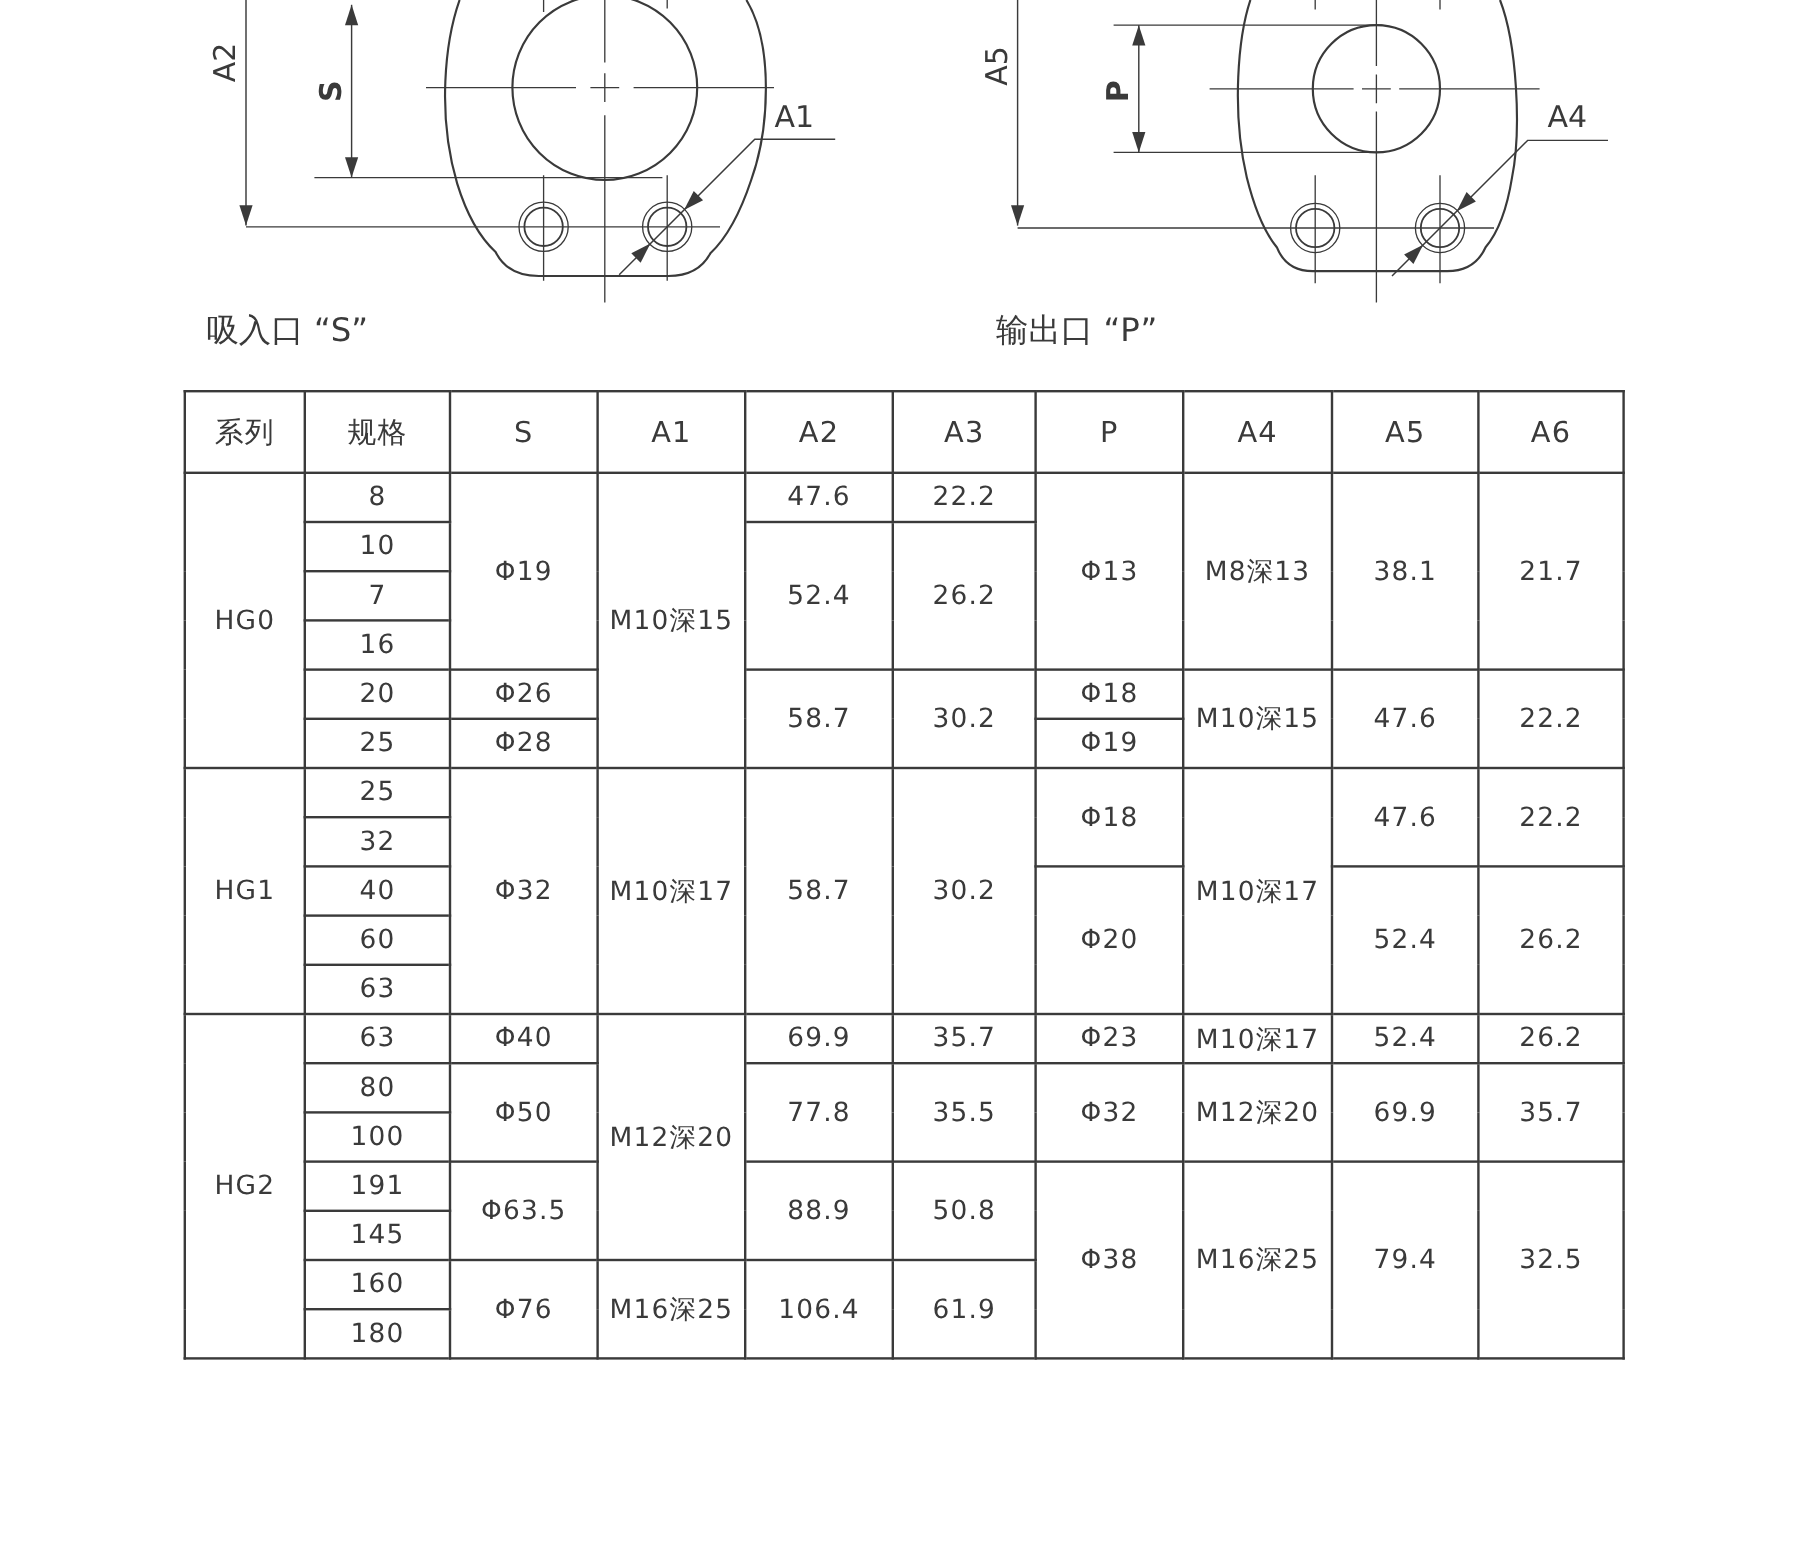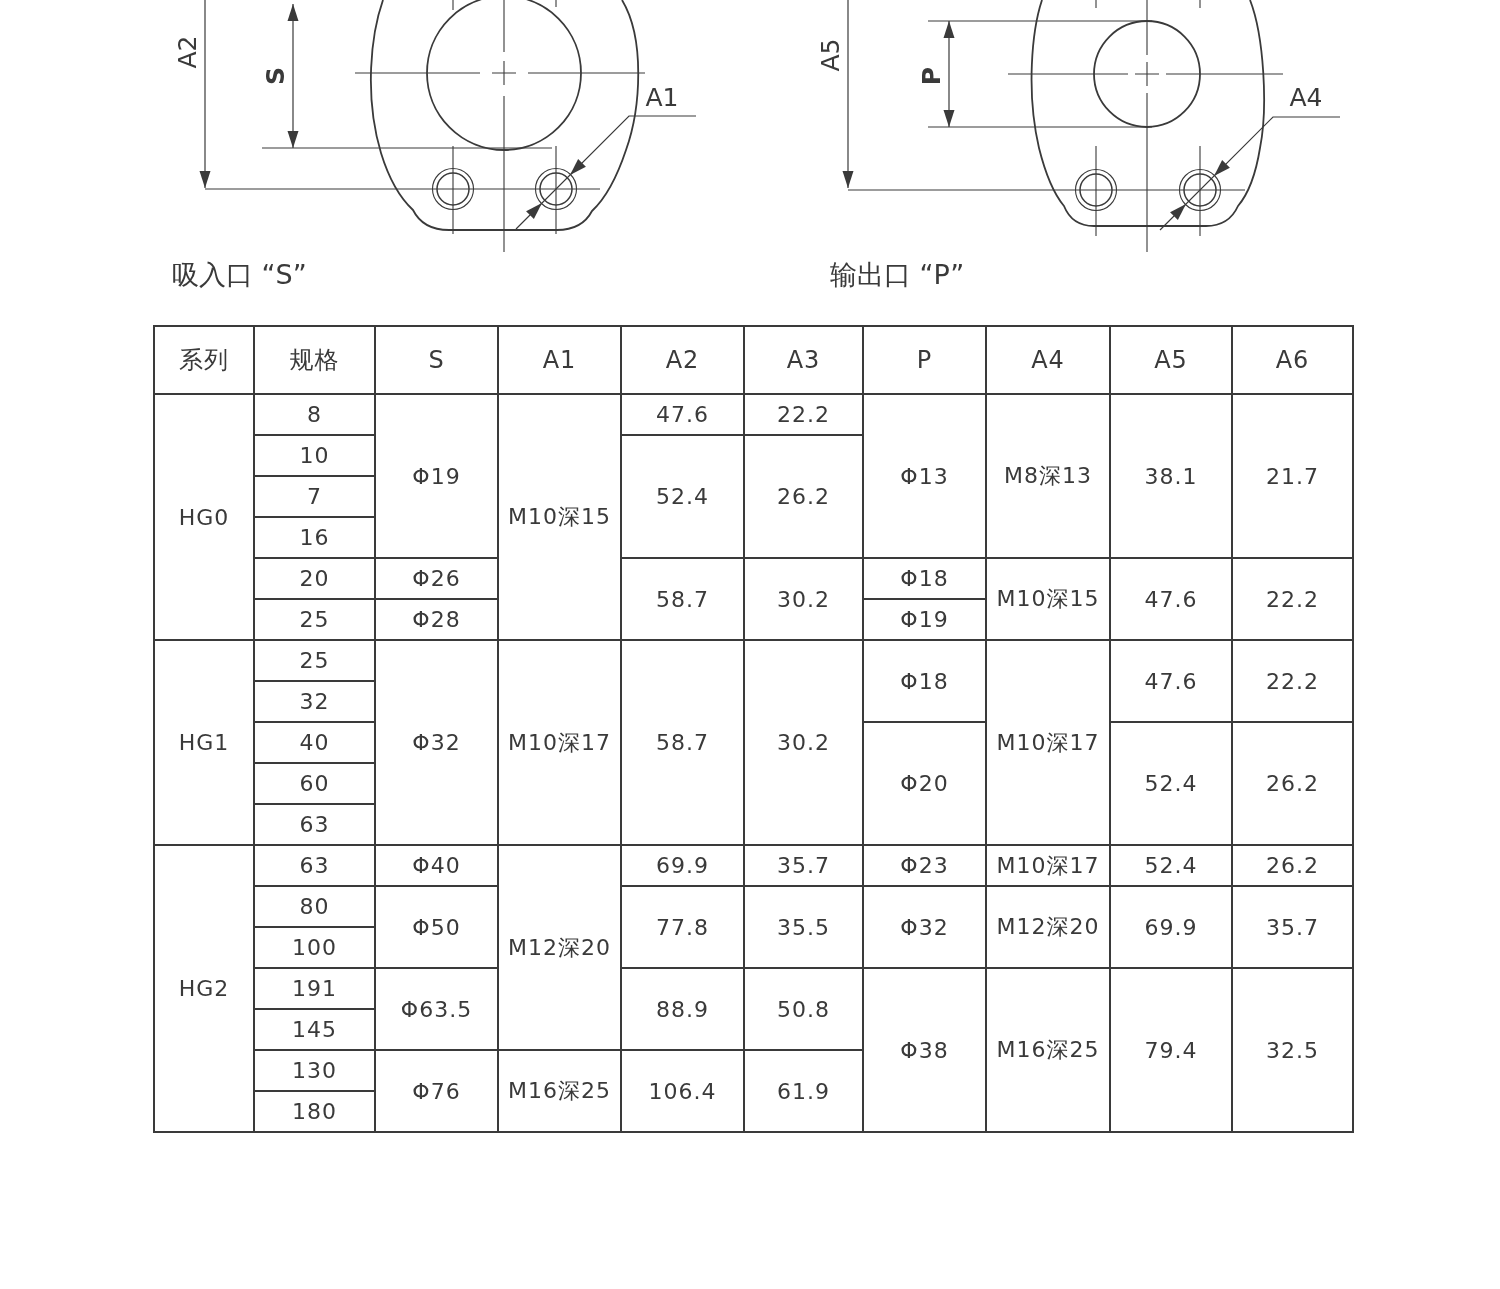--- a/index.html
+++ b/index.html
@@ -251,21 +251,21 @@
         <td rowspan="2">50.8</td>
         <td rowspan="4">Φ38</td>
         <td rowspan="4">M16深25</td>
         <td rowspan="4">79.4</td>
         <td rowspan="4">32.5</td>
       </tr>
       <tr>
         <td>145</td>
       </tr>
       <tr>
-        <td>130</td>
+        <td>160</td>
         <td rowspan="2">Φ76</td>
         <td rowspan="2">M16深25</td>
         <td rowspan="2">106.4</td>
         <td rowspan="2">61.9</td>
       </tr>
       <tr>
         <td>180</td>
       </tr>
     </tbody>
   </table>

